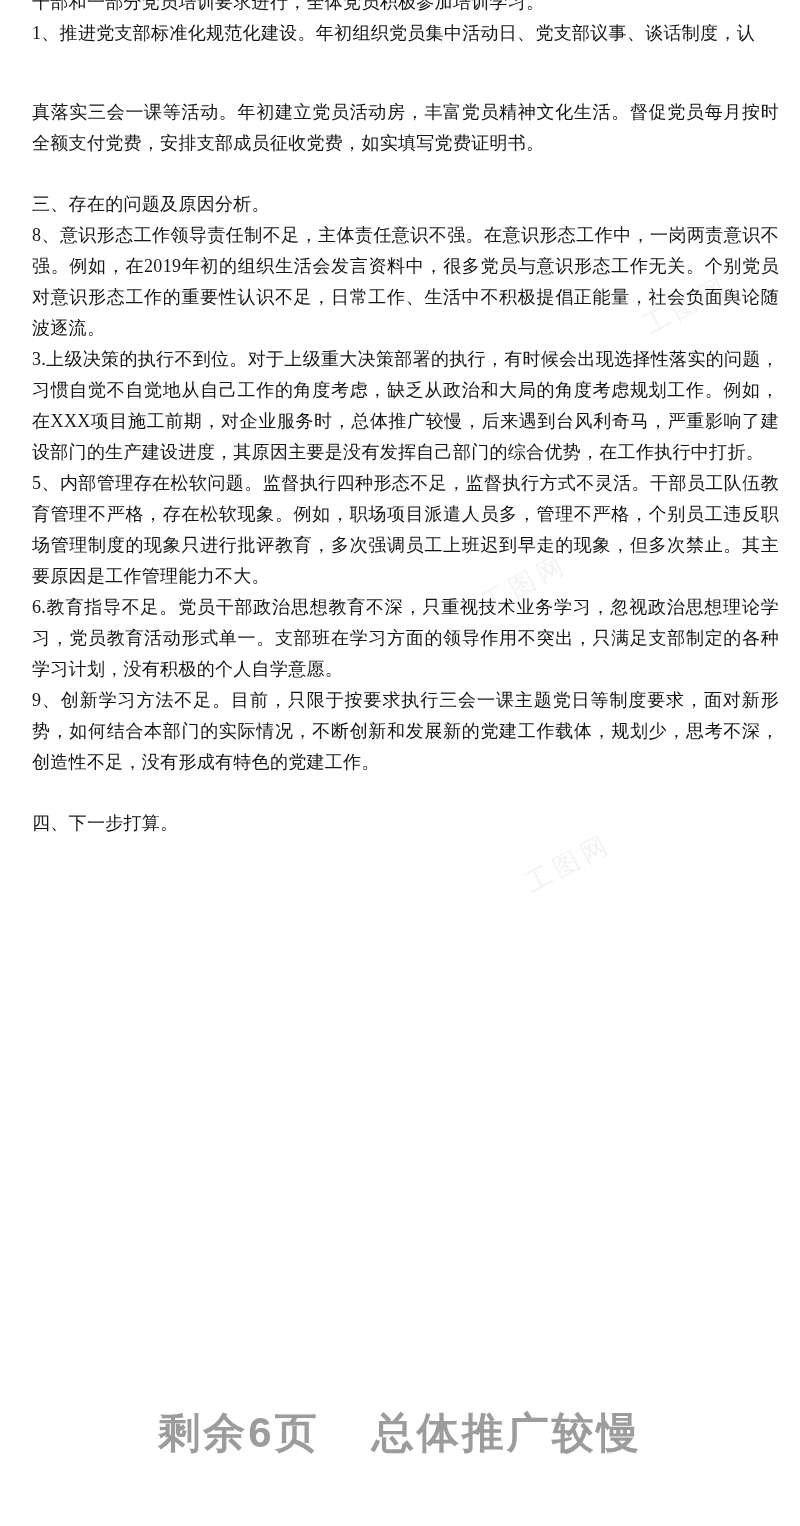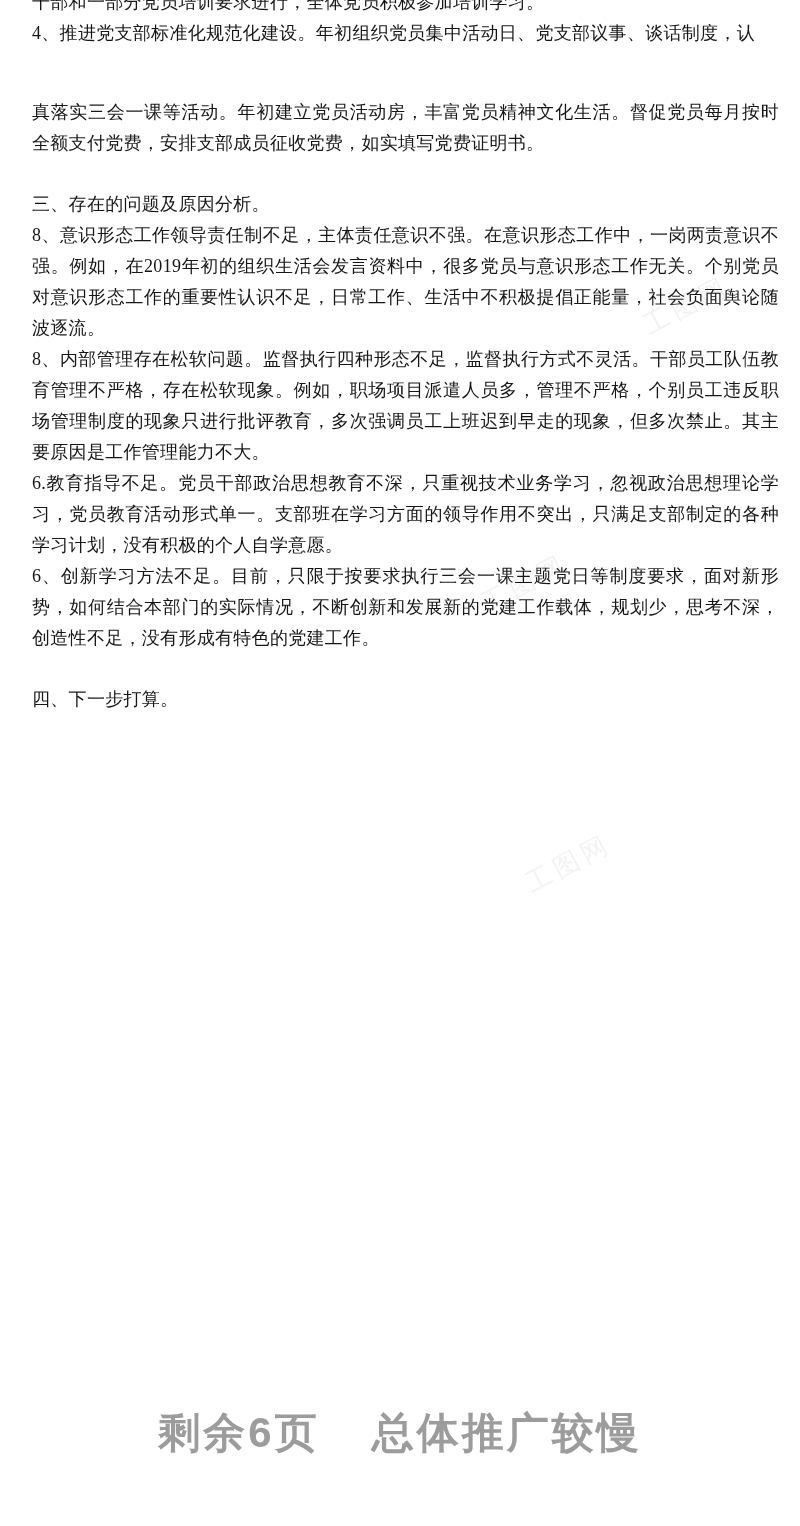--- a/index.html
+++ b/index.html
@@ -64,29 +64,30 @@
 <body>
 
 <div class="page">
 
   <div class="watermark wm1">工图网</div>
   <div class="watermark wm2">工图网</div>
   <div class="watermark wm3">工图网</div>
 
   <div class="content" id="blocks">
       <p class="para clipped">干部和一部分党员培训要求进行，全体党员积极参加培训学习。</p>
-      <p class="para">4、推进党支部标准化规范化建设。年初组织党员集中活动日、党支部议事、谈话制度，认</p>
+      <p class="para">1、推进党支部标准化规范化建设。年初组织党员集中活动日、党支部议事、谈话制度，认</p>
       <div class="gap" style="height: 48px;"></div>
       <p class="para">真落实三会一课等活动。年初建立党员活动房，丰富党员精神文化生活。督促党员每月按时全额支付党费，安排支部成员征收党费，如实填写党费证明书。</p>
       <div class="gap" style="height: 30px;"></div>
       <p class="para">三、存在的问题及原因分析。</p>
       <p class="para">8、意识形态工作领导责任制不足，主体责任意识不强。在意识形态工作中，一岗两责意识不强。例如，在2019年初的组织生活会发言资料中，很多党员与意识形态工作无关。个别党员对意识形态工作的重要性认识不足，日常工作、生活中不积极提倡正能量，社会负面舆论随波逐流。</p>
-      <p class="para">8、内部管理存在松软问题。监督执行四种形态不足，监督执行方式不灵活。干部员工队伍教育管理不严格，存在松软现象。例如，职场项目派遣人员多，管理不严格，个别员工违反职场管理制度的现象只进行批评教育，多次强调员工上班迟到早走的现象，但多次禁止。其主要原因是工作管理能力不大。</p>
+      <p class="para">3.上级决策的执行不到位。对于上级重大决策部署的执行，有时候会出现选择性落实的问题，习惯自觉不自觉地从自己工作的角度考虑，缺乏从政治和大局的角度考虑规划工作。例如，在XXX项目施工前期，对企业服务时，总体推广较慢，后来遇到台风利奇马，严重影响了建设部门的生产建设进度，其原因主要是没有发挥自己部门的综合优势，在工作执行中打折。</p>
+      <p class="para">5、内部管理存在松软问题。监督执行四种形态不足，监督执行方式不灵活。干部员工队伍教育管理不严格，存在松软现象。例如，职场项目派遣人员多，管理不严格，个别员工违反职场管理制度的现象只进行批评教育，多次强调员工上班迟到早走的现象，但多次禁止。其主要原因是工作管理能力不大。</p>
       <p class="para">6.教育指导不足。党员干部政治思想教育不深，只重视技术业务学习，忽视政治思想理论学习，党员教育活动形式单一。支部班在学习方面的领导作用不突出，只满足支部制定的各种学习计划，没有积极的个人自学意愿。</p>
-      <p class="para">6、创新学习方法不足。目前，只限于按要求执行三会一课主题党日等制度要求，面对新形势，如何结合本部门的实际情况，不断创新和发展新的党建工作载体，规划少，思考不深，创造性不足，没有形成有特色的党建工作。</p>
+      <p class="para">9、创新学习方法不足。目前，只限于按要求执行三会一课主题党日等制度要求，面对新形势，如何结合本部门的实际情况，不断创新和发展新的党建工作载体，规划少，思考不深，创造性不足，没有形成有特色的党建工作。</p>
       <div class="gap" style="height: 30px;"></div>
       <p class="para">四、下一步打算。</p>
     </div>
 
   <div class="footer">
     <span>剩余6页</span>
     <span>总体推广较慢</span>
   </div>
 
 </div>

